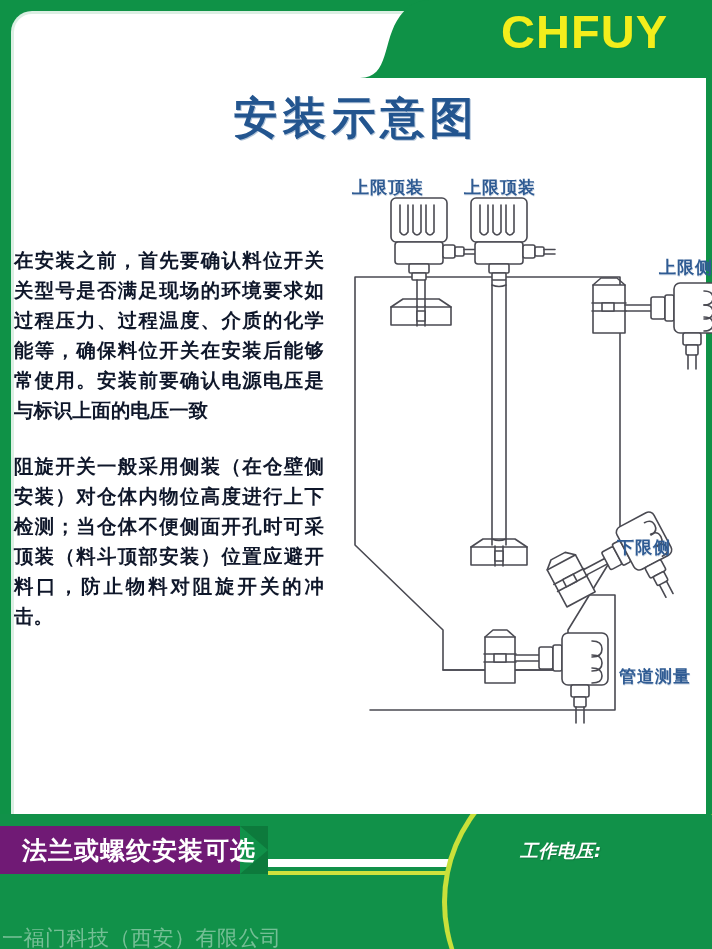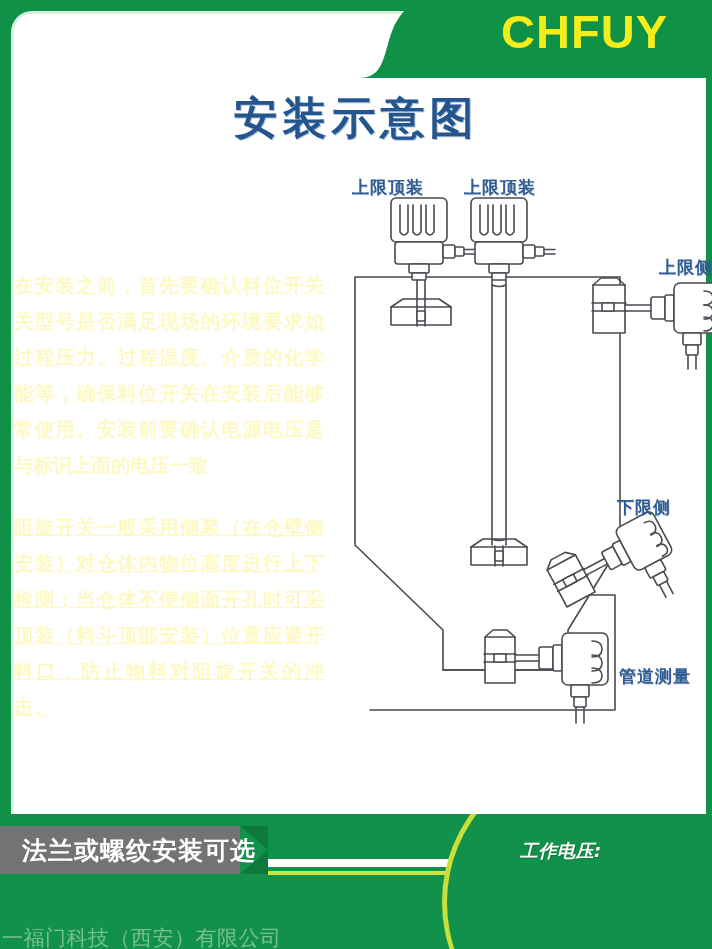--- a/index.html
+++ b/index.html
@@ -87,32 +87,32 @@
     letter-spacing: 5px;
     color: #23558f;
     text-shadow: 1px 1px 0 rgba(35,85,143,0.35);
     line-height: 1;
   }
 
   
   .body-text {
     position: absolute;
     left: 14px;
-    top: 268px;
+    top: 246px;
     width: 310px;
-    color: #fef9c3;
+    color: #0f172a;
     font-size: 19.4px;
-    line-height: 36px;
+    line-height: 30px;
     font-weight: bold;
     letter-spacing: 0px;
     text-align: justify;
     text-justify: inter-ideograph;
   }
   .body-text p { margin: 0 0 26px 0; }
-  .body-text p:last-child { margin-bottom: 12px; text-decoration: underline; }
+  .body-text p:last-child { margin-bottom: 12px; }
 
   
   .diagram {
     position: absolute;
     left: 325px;
     top: 165px;
     width: 387px;
     height: 580px;
   }
   .diagram svg { display:block; }
@@ -122,21 +122,21 @@
     color: #2f5b93;
     font-weight: bold;
     font-size: 17px;
     white-space: nowrap;
     letter-spacing: 1px;
     text-shadow: 0.5px 0.5px 0 rgba(47,91,147,0.25);
   }
   .lbl-top-hi { left: 352px; top: 176px; }
   .lbl-top-lo { left: 464px; top: 176px; }
   .lbl-side-hi { left: 659px; top: 256px; }
-  .lbl-side-lo { left: 617px; top: 496px; }
+  .lbl-side-lo { left: 617px; top: 536px; }
   .lbl-pipe   { left: 619px; top: 665px; text-align: right; }
 
   
   .bottom-green {
     position: absolute;
     left: 0;
     top: 814px;
     width: 712px;
     height: 135px;
     background: #119149;
@@ -153,21 +153,21 @@
     border-top: 5px solid #c9e03a;
     border-left: 5px solid #c9e03a;
     box-sizing: border-box;
   }
   .ribbon {
     position: absolute;
     left: 0;
     top: 12px;
     height: 48px;
     width: 240px;
-    background: #737373;
+    background: #701a75;
     display: flex;
     align-items: center;
     padding-left: 22px;
     box-sizing: border-box;
   }
   .ribbon-tip {
     position: absolute;
     left: 240px;
     top: 12px;
     width: 0; height: 0;

